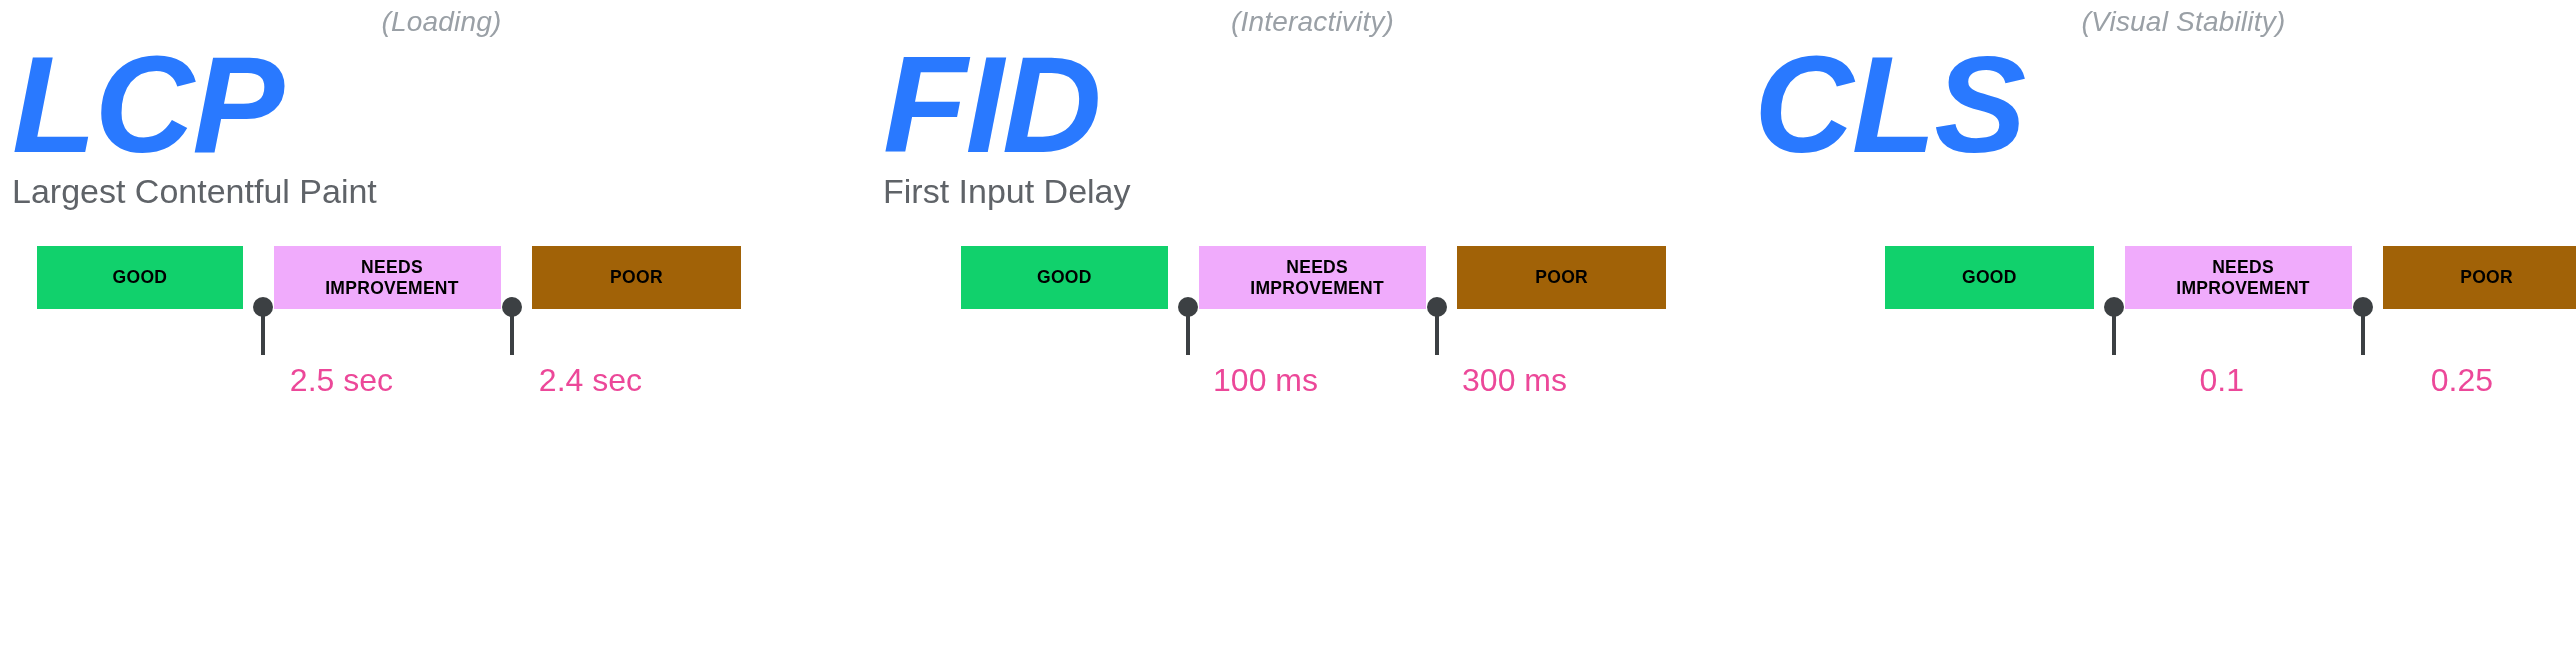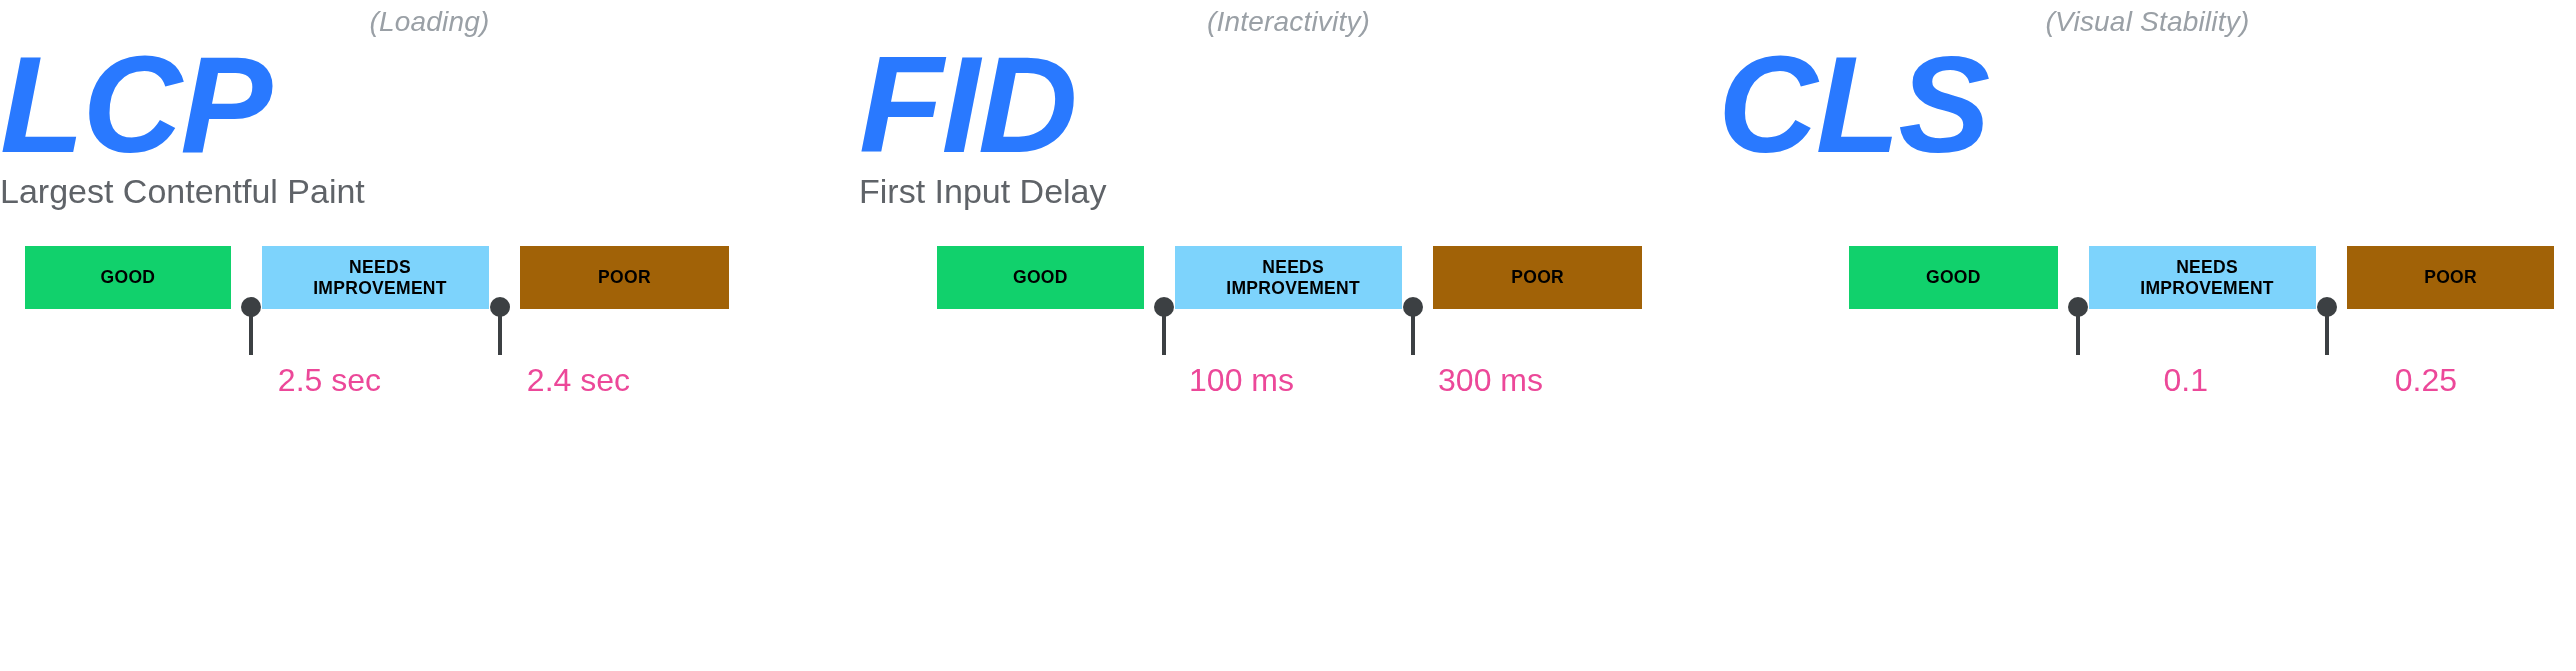--- a/index.html
+++ b/index.html
@@ -21,20 +21,21 @@
     height: 671px;
     display: flex;
     flex-direction: row;
   }
 
   .metric {
     position: relative;
     width: 859px;
     height: 569px;
     flex: 0 0 859px;
+    margin-left: 12px;
   }
 
   
   .category {
     position: absolute;
     top: 5.5px;
     left: 0;
     width: 859px;
     text-align: center;
     font-size: 28px;
@@ -101,21 +102,21 @@
     font-weight: 700;
     color: #000000;
     line-height: 20.3px;
     letter-spacing: 0.3px;
     box-sizing: border-box;
     padding: 0 1.8px;
     white-space: pre-line;
   }
 
   .seg-good   { background: #11d16c; }
-  .seg-needs  { background: #7dd3fc; padding-left: 11px; }
+  .seg-needs  { background: #f0abfc; padding-left: 11px; }
   .seg-poor   { background: #a16207; }
 
   
   .marker {
     position: absolute;
     top: 51px;
     width: 0;
   }
   .marker .dot {
     position: absolute;

